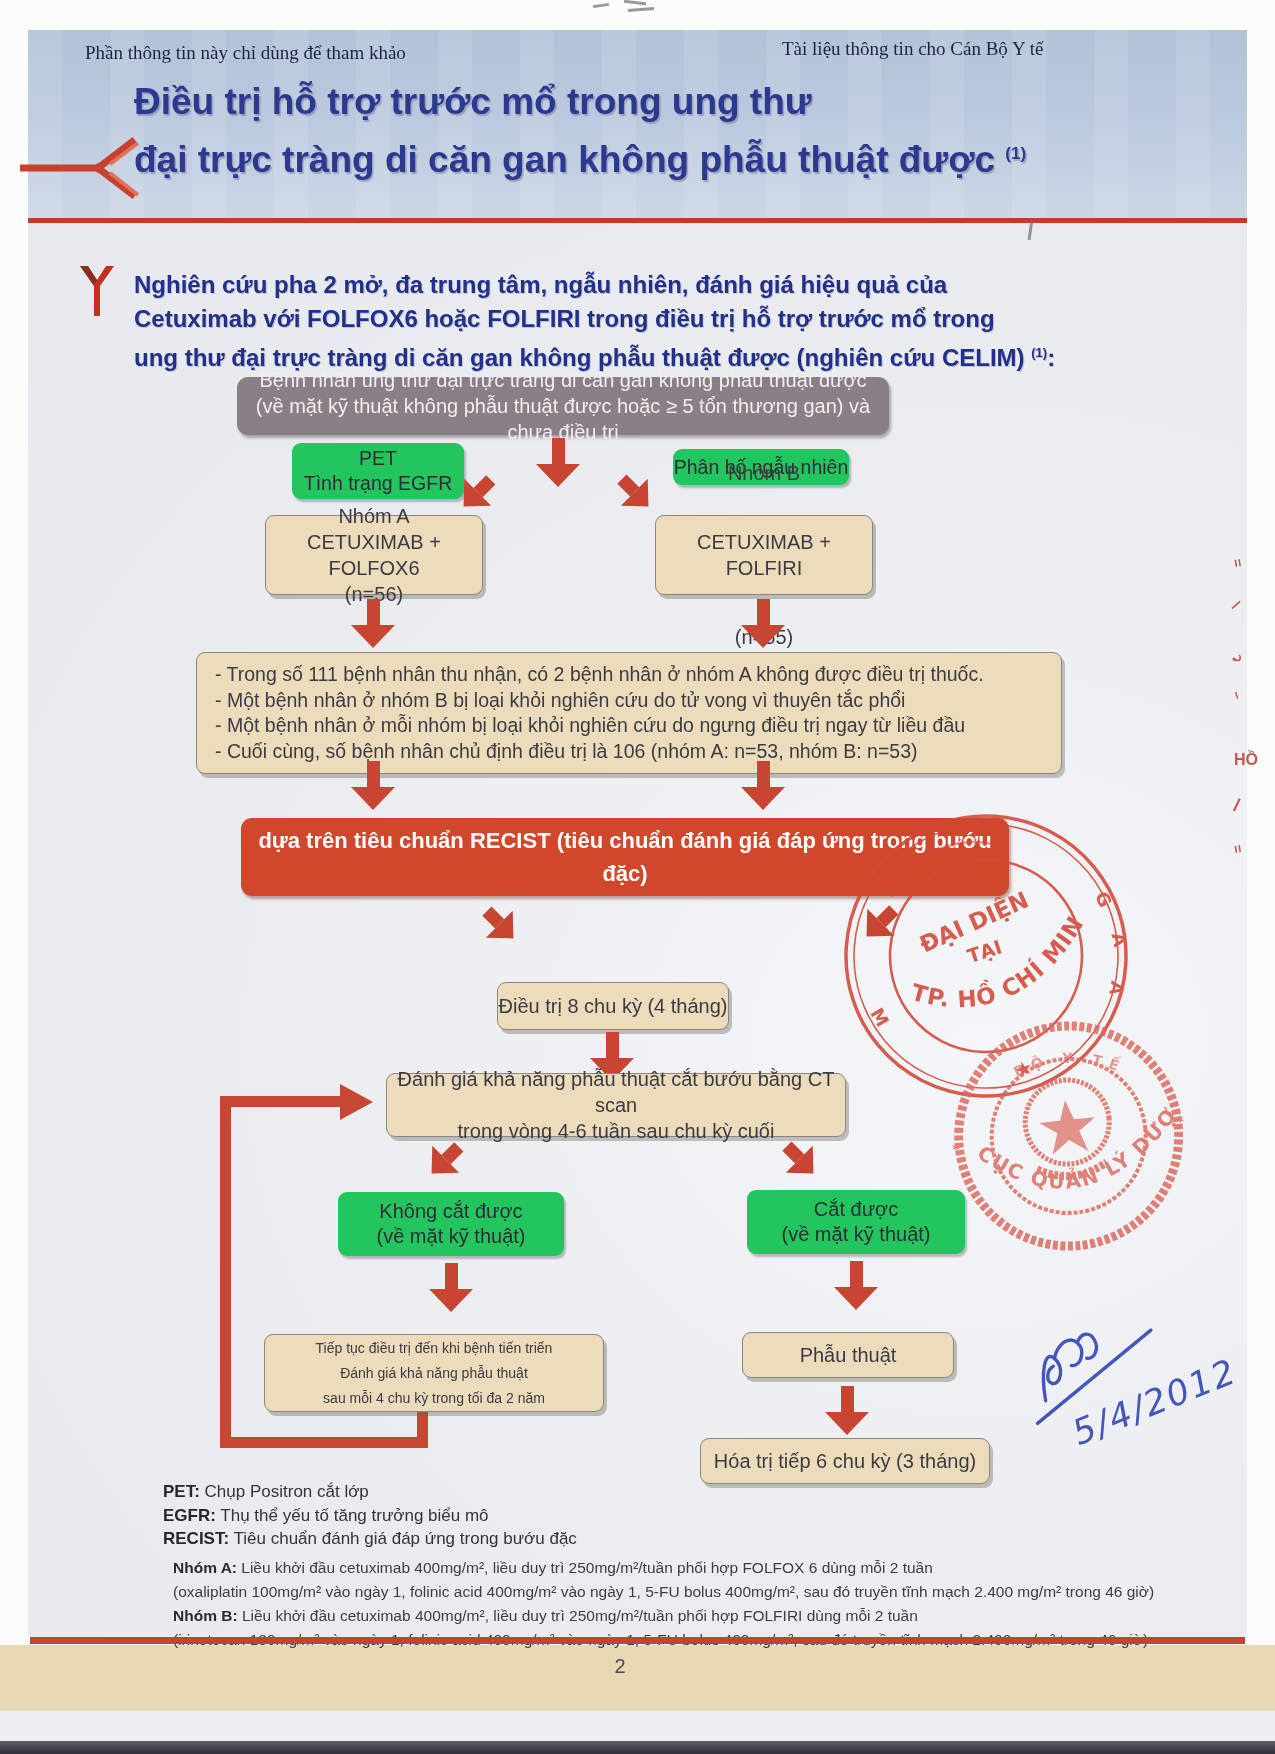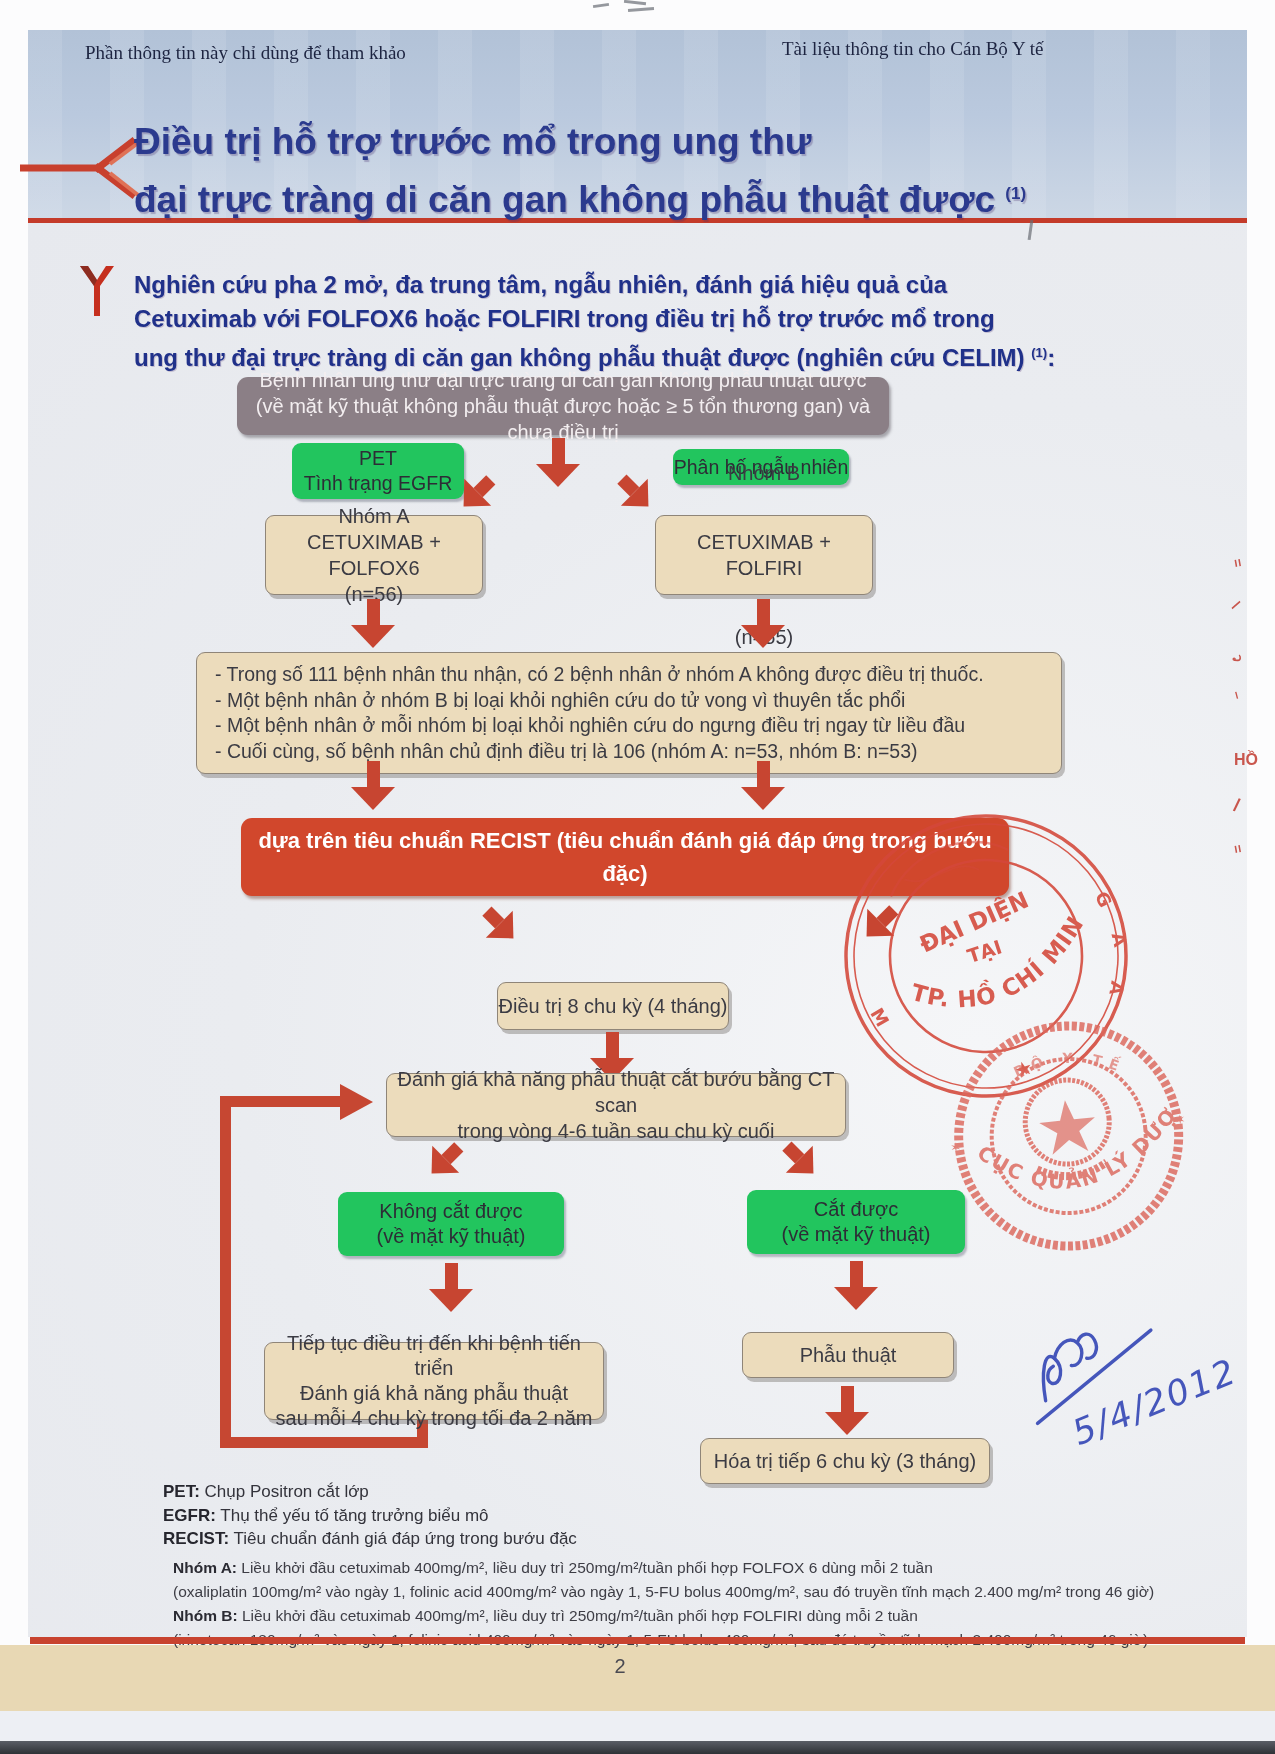--- a/index.html
+++ b/index.html
@@ -9,21 +9,21 @@
   .header-band{position:absolute;left:28px;top:30px;width:1219px;height:188px;
     background:linear-gradient(180deg,#b2c2d7 0%,#bac9de 45%,#ccd7e5 100%);}
   .header-band::after{content:"";position:absolute;inset:0;
     background:repeating-linear-gradient(90deg,rgba(255,255,255,.10) 0 34px,rgba(255,255,255,0) 34px 82px);}
   .header-underline{position:absolute;left:28px;top:218px;width:1219px;height:5px;background:#c43b2a;}
   .hdr-note{position:absolute;font-family:"Liberation Serif",serif;font-size:19px;color:#1d2441;z-index:3;}
   .hdr-left{left:85px;top:42px;}
   .hdr-right{left:782px;top:38px;}
   .title-block{position:absolute;left:134px;top:76px;width:1000px;z-index:3;
     font-size:37px;font-weight:bold;color:#2b3a8e;line-height:52px;
-    text-shadow:1.5px 2px 1px rgba(70,45,110,.30);margin-top:40px;}
+    text-shadow:1.5px 2px 1px rgba(70,45,110,.30);}
   .title-block sup{font-size:17px;font-weight:bold;}
   .ab-icon{position:absolute;left:20px;top:116px;z-index:3;}
   
   .body-bg{position:absolute;left:28px;top:223px;width:1219px;height:1414px;
     background:radial-gradient(ellipse at 78% 58%,#f5f6f8 0%,#eaecf0 55%,#e7e9ee 100%);}
   
   .intro-icon{position:absolute;left:76px;top:264px;z-index:3;}
   .intro{position:absolute;left:134px;top:268px;width:960px;z-index:3;
     font-size:24px;font-weight:bold;color:#20318a;line-height:34px;
     text-shadow:1px 1px 0 rgba(90,60,120,.25);}
@@ -226,21 +226,21 @@
 
   <div class="arrow" style="left:429px;top:1263px;">
       <i class="shaft"></i>
       <i class="head"></i>
     </div>
   <div class="arrow" style="left:834px;top:1261px;">
       <i class="shaft"></i>
       <i class="head"></i>
     </div>
 
-  <div class="fbox box-cream" style="left:264px;top:1334px;width:338px;height:76px;font-size:20px;line-height:25px;margin-top:8px;">
+  <div class="fbox box-cream" style="left:264px;top:1334px;width:338px;height:76px;font-size:14px;line-height:25px;">
     <div>Tiếp tục điều trị đến khi bệnh tiến triển</div>
     <div>Đánh giá khả năng phẫu thuật</div>
     <div>sau mỗi 4 chu kỳ trong tối đa 2 năm</div>
   </div>
   <div class="fbox box-cream" style="left:742px;top:1332px;width:210px;height:44px;">
     <div>Phẫu thuật</div>
   </div>
 
   <div class="arrow" style="left:825px;top:1386px;">
       <i class="shaft"></i>

